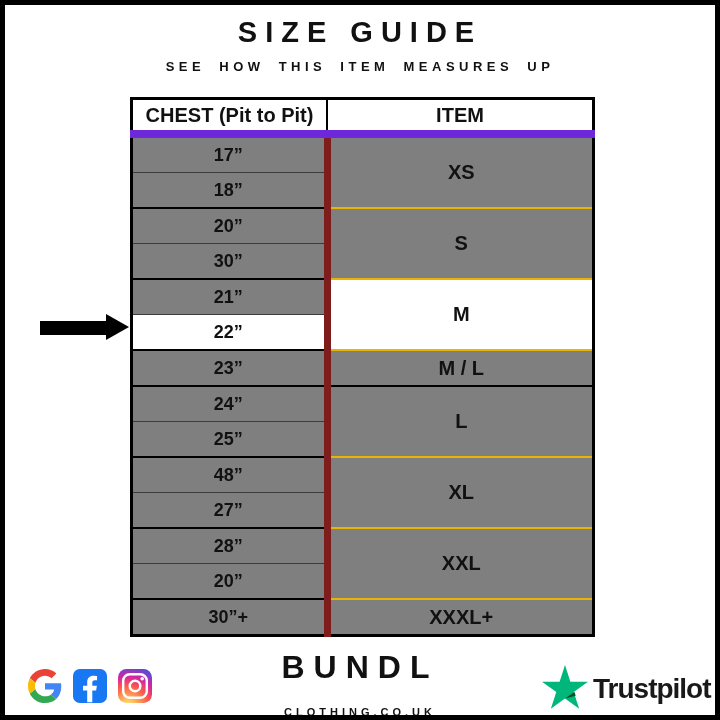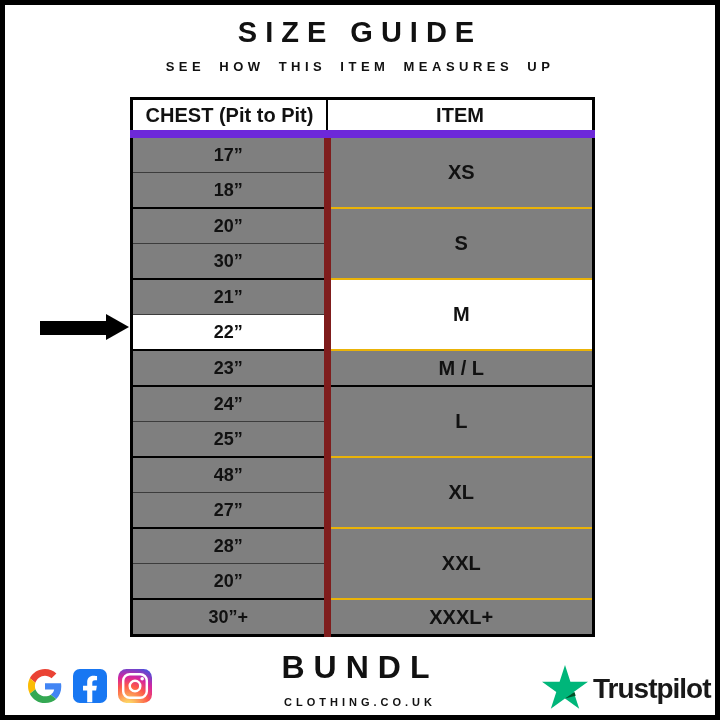--- a/index.html
+++ b/index.html
@@ -27,21 +27,21 @@
   .arrow .shaft{position:absolute;left:0;top:7px;width:67px;height:14px;background:#000;}
   .arrow .head{position:absolute;left:66px;top:0;width:0;height:0;
          border-top:13.5px solid transparent;border-bottom:13.5px solid transparent;
          border-left:23px solid #000;}
 
   .social{position:absolute;left:23px;top:664px;display:flex;align-items:center;gap:11px;}
   .social svg{display:block;}
 
   .brand{position:absolute;left:50%;top:644px;transform:translateX(-50%);text-align:center;white-space:nowrap;}
   .brand-name{font-size:32px;font-weight:bold;letter-spacing:9px;color:#111;text-align:center;}
-  .brand-domain{margin-top:10px;font-size:11px;font-weight:bold;letter-spacing:4px;color:#111;}
+  .brand-domain{margin-top:20px;font-size:11px;font-weight:bold;letter-spacing:4px;color:#111;}
 
   .trustpilot{position:absolute;left:537px;top:660px;display:flex;align-items:center;gap:5px;}
   .trustpilot .tp-label{font-size:28px;font-weight:bold;letter-spacing:-1px;color:#191919;}
 </style>
 </head>
 <body>
 
 <div class="page">
 
   <div class="title">SIZE GUIDE</div>

